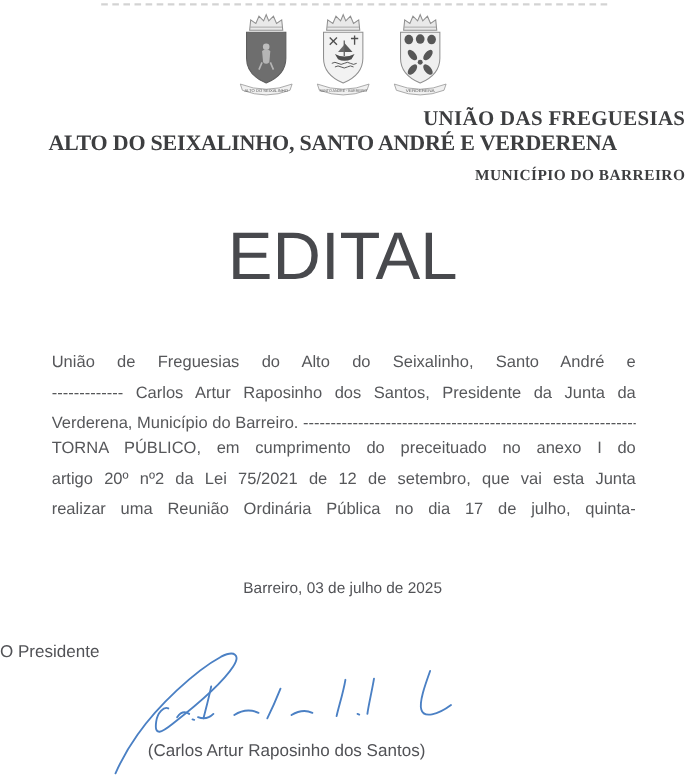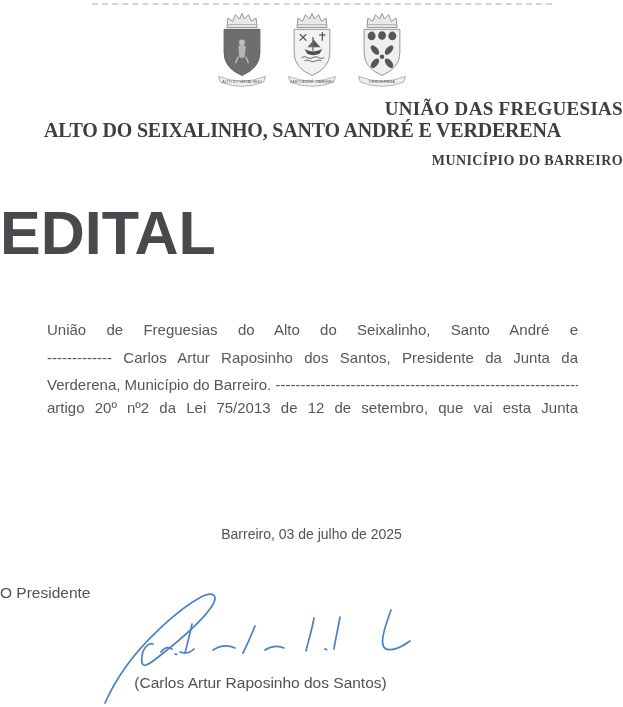--- a/index.html
+++ b/index.html
@@ -29,22 +29,22 @@
     position:absolute;top:119px;left:0;width:622px;text-align:left;
     font-family:"Liberation Serif", serif;font-weight:bold;
     font-size:20px;letter-spacing:-0.2px;color:#3d3e40;margin-left:44px;
   }
   .muni{
     position:absolute;top:153px;left:0;width:623px;text-align:right;
     font-family:"Liberation Serif", serif;font-weight:bold;
     font-size:14px;letter-spacing:.4px;color:#3d3e40;
   }
   .edital-title{
-    position:absolute;top:198px;left:0;width:623px;text-align:left;
-    font-size:61px;font-weight:700;letter-spacing:0;
+    position:absolute;top:198px;left:0;width:623px;text-align:center;
+    font-size:61px;font-weight:400;letter-spacing:0;
     color:#48494d;
   }
   .para{
     position:absolute;left:47px;width:531px;
     font-size:15px;line-height:27.5px;color:#56575a;
   }
   .p1{top:316px;}
   .p2{top:394px;}
   .jline{text-align:justify;text-align-last:justify;white-space:normal;}
   .lline{text-align:left;}
@@ -161,21 +161,23 @@
 
   <div class="edital-title">EDITAL</div>
 
   <div class="para p1">
     <div class="jline">União de Freguesias do Alto do Seixalinho, Santo André e</div>
     <div class="jline">------------- Carlos Artur Raposinho dos Santos, Presidente da Junta da</div>
     <div class="lline dashfill">Verderena, Município do Barreiro. ----------------------------------------------------------------</div>
   </div>
 
   <div class="para p2">
-    <div class="jline">artigo 20º nº2 da Lei 75/2013 de 12 de setembro, que vai esta Junta</div>
+    <div class="jline">TORNA PÚBLICO, em cumprimento do preceituado no anexo I do</div>
+    <div class="jline">artigo 20º nº2 da Lei 75/2021 de 12 de setembro, que vai esta Junta</div>
+    <div class="jline">realizar uma Reunião Ordinária Pública no dia 17 de julho, quinta-</div>
   </div>
 
   <div class="dateline">Barreiro, 03 de julho de 2025</div>
 
   <div class="role">O Presidente</div>
 
   <svg class="signature" viewBox="0 0 340 118">
     <g fill="none" stroke="#4b80c4" stroke-width="1.7" stroke-linecap="round" stroke-linejoin="round">
       <path d="M10,113 C14,104 20,92 30,78 C48,52 82,20 106,7 C118,1 124,5 117,16 C106,33 80,54 62,68 C52,76 45,80 47,66 C48,58 54,52 58,54"></path>
       <path d="M66,62 q5,-7 11,-3"></path>

